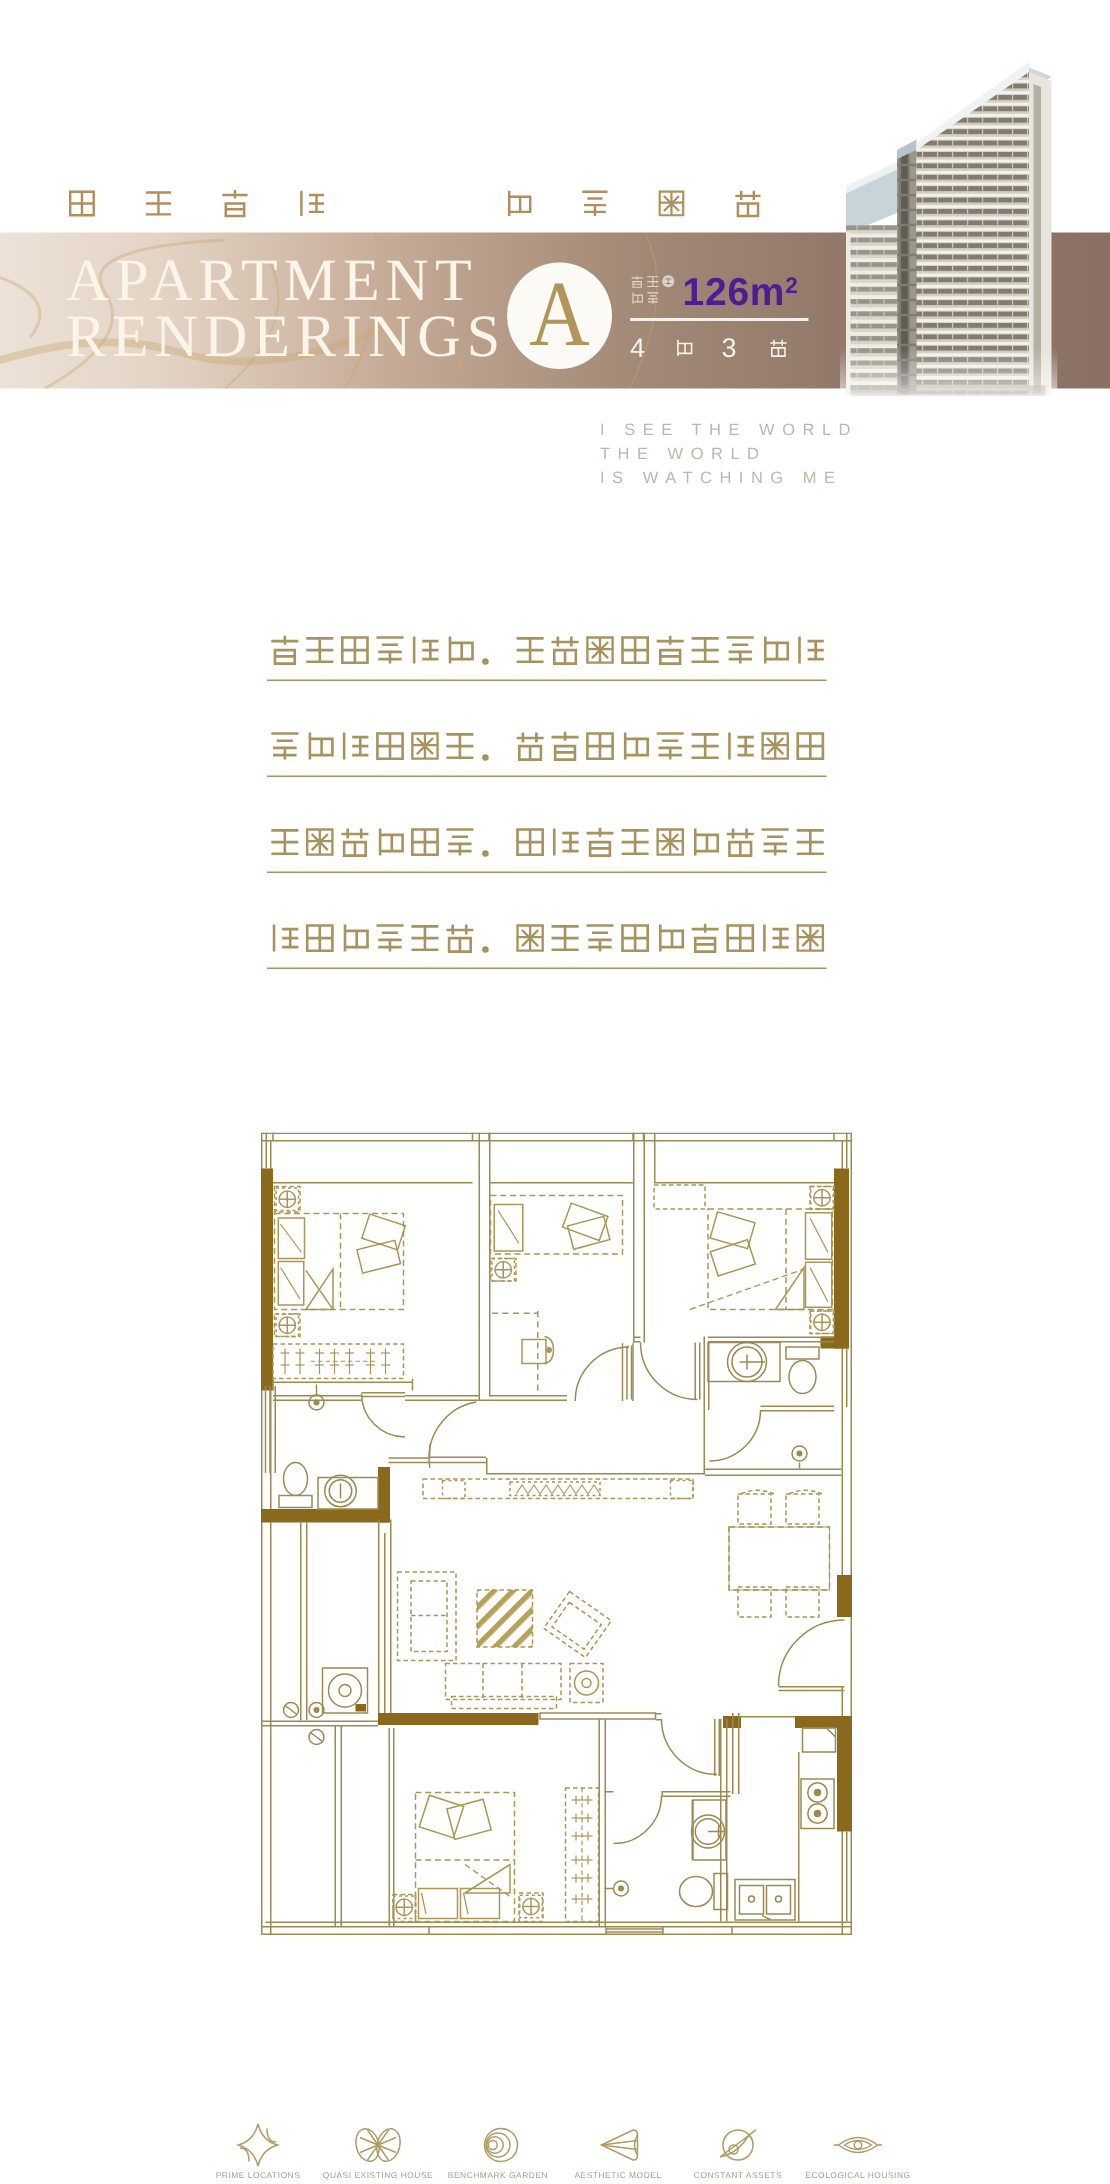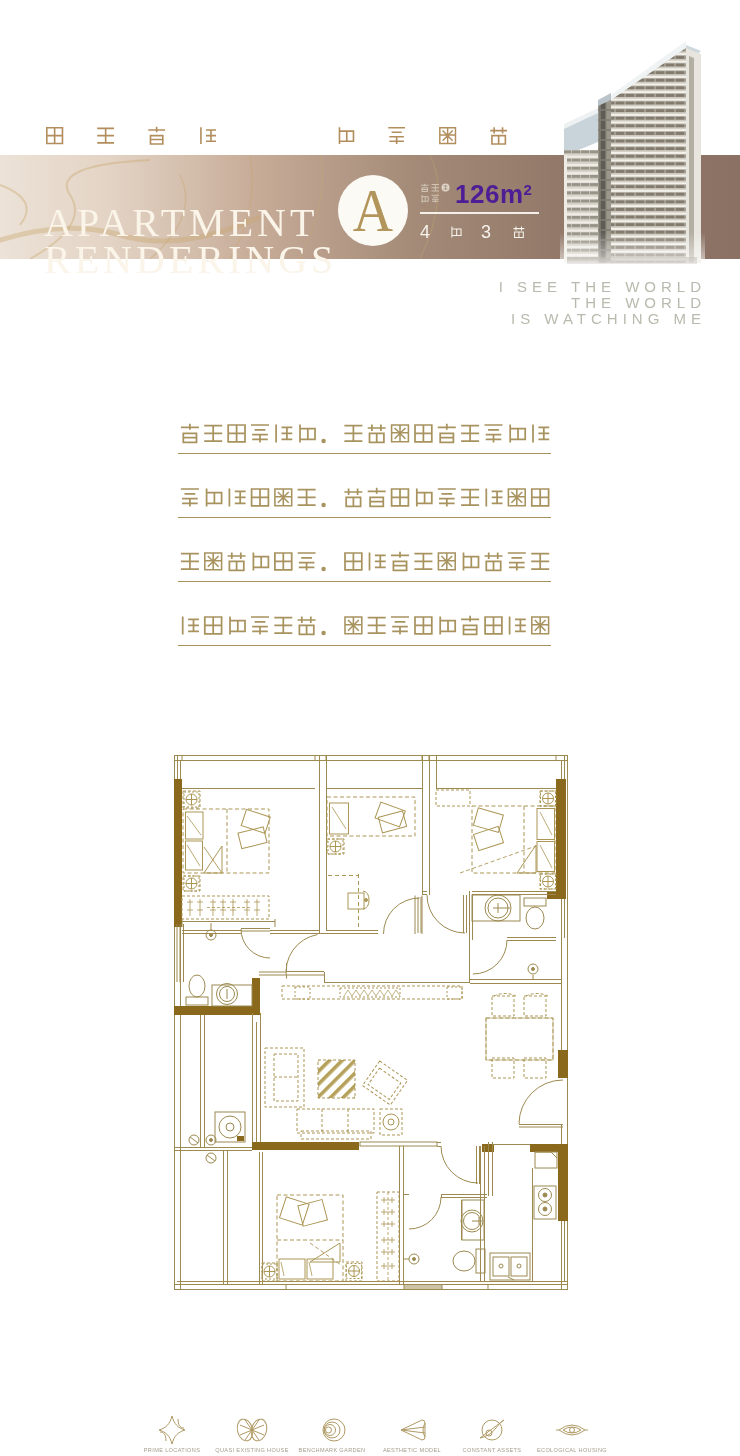--- a/index.html
+++ b/index.html
@@ -58,21 +58,21 @@
 <path d="M-20 92 Q 60 62 120 80 T 260 62" stroke-width="5"></path>
 <path d="M30 104 Q 90 70 70 40 T 150 5" stroke-width="2"></path>
 <path d="M150 104 Q 200 60 180 20" stroke-width="1.5"></path>
 <path d="M230 104 Q 260 50 250 0" stroke-width="1.5"></path>
 <path d="M300 104 Q 330 40 320 0" stroke-width="1"></path>
 <path d="M420 104 Q 450 40 430 0" stroke-width="1"></path>
 <path d="M0 30 Q 40 45 20 70" stroke-width="2"></path>
 </g>
 </svg>
 
-<div class="abs" style="left:44px;top:168px;font-family:'Liberation Serif',serif;font-size:40px;letter-spacing:4px;color:#faf4e9;line-height:37px;white-space:nowrap;margin-top:36px;">APARTMENT<br>RENDERINGS</div>
+<div class="abs" style="left:44px;top:168px;font-family:'Liberation Serif',serif;font-size:40px;letter-spacing:4px;color:#faf4e9;line-height:37px;white-space:nowrap;">APARTMENT<br>RENDERINGS</div>
 
 <div class="abs" style="left:338px;top:175px;width:70px;height:71px;border-radius:50%;background:#fcfaf4;"></div>
 <div class="abs" style="left:338px;top:175px;width:70px;height:71px;text-align:center;font-family:'Liberation Serif',serif;font-size:62px;color:#b2955a;line-height:71px;transform:scaleX(0.9);">A</div>
 
 <svg class="abs" style="left:420px;top:183px" width="44" height="24">
 <use href="#h4" transform="translate(0,0) scale(0.5)" color="#e0d8cc"></use>
 <use href="#h2" transform="translate(10.5,0) scale(0.5)" color="#e0d8cc"></use>
 <use href="#h3" transform="translate(0,11) scale(0.5)" color="#e0d8cc"></use>
 <use href="#h5" transform="translate(10.5,11) scale(0.5)" color="#e0d8cc"></use>
 <circle cx="25.5" cy="4.5" r="4" fill="#ddd3c6" stroke="none"></circle>
@@ -135,21 +135,21 @@
  <polygon points="686,48 701,54 701,263 686,263" fill="#e7e5de"></polygon>
  <polygon points="689,56 694,58 694,263 689,263" fill="#b4afa3"></polygon>
 
  <rect x="567" y="257" width="130" height="7" fill="#8d8578" opacity="0.55"></rect>
 
  <rect x="560" y="232" width="145" height="38" fill="url(#fade)"></rect>
 </g>
 
 </svg>
 
-<div class="abs" style="left:400px;top:279px;width:306px;text-align:right;color:#b9b9ad;font-size:15px;letter-spacing:5px;line-height:16px;">I SEE THE WORLD<br>THE WORLD<br>IS WATCHING ME</div>
+<div class="abs" style="left:400px;top:279px;width:306px;color:#b9b9ad;font-size:11px;letter-spacing:5px;line-height:16px;">I SEE THE WORLD<br>THE WORLD<br>IS WATCHING ME</div>
 
 <svg class="abs" style="left:0;top:0" width="740" height="700">
 <use href="#h4" transform="translate(178.5,422) scale(1.2)" color="#a8935f"></use>
 <use href="#h2" transform="translate(201.8,422) scale(1.2)" color="#a8935f"></use>
 <use href="#h1" transform="translate(225.2,422) scale(1.2)" color="#a8935f"></use>
 <use href="#h5" transform="translate(248.6,422) scale(1.2)" color="#a8935f"></use>
 <use href="#h7" transform="translate(271.9,422) scale(1.2)" color="#a8935f"></use>
 <use href="#h3" transform="translate(295.2,422) scale(1.2)" color="#a8935f"></use>
 <circle cx="323.6" cy="441.0" r="2.2" fill="#a8935f"></circle>
 <use href="#h2" transform="translate(342.0,422) scale(1.2)" color="#a8935f"></use>

